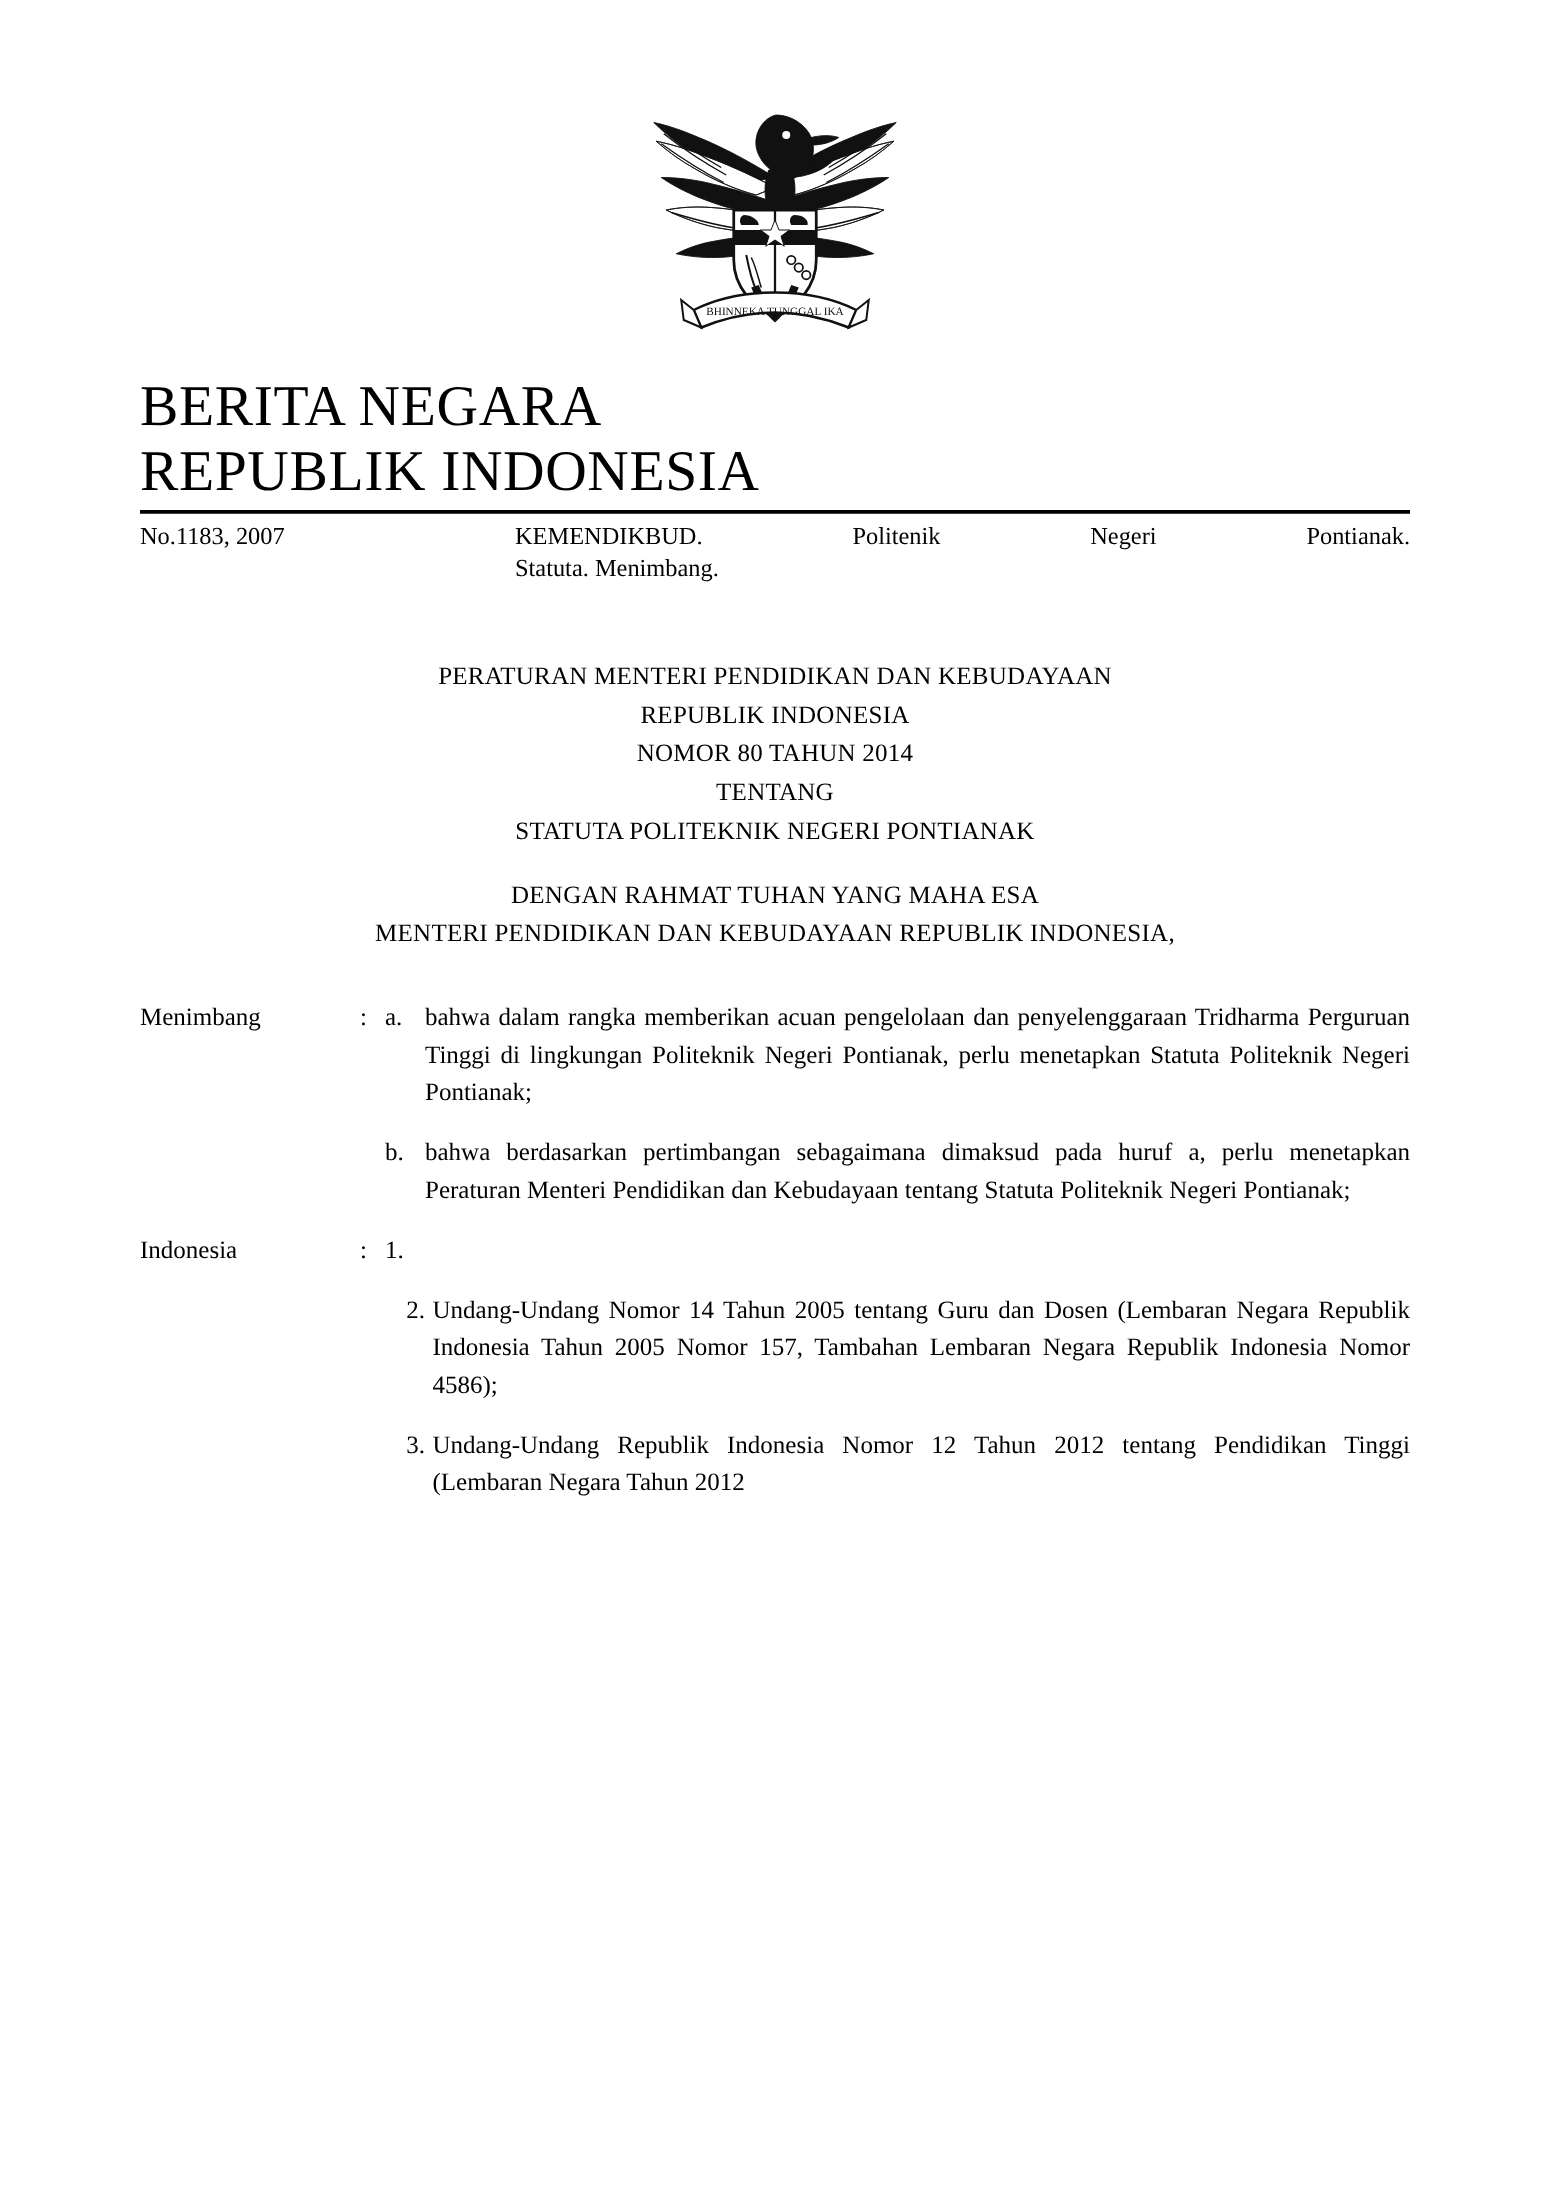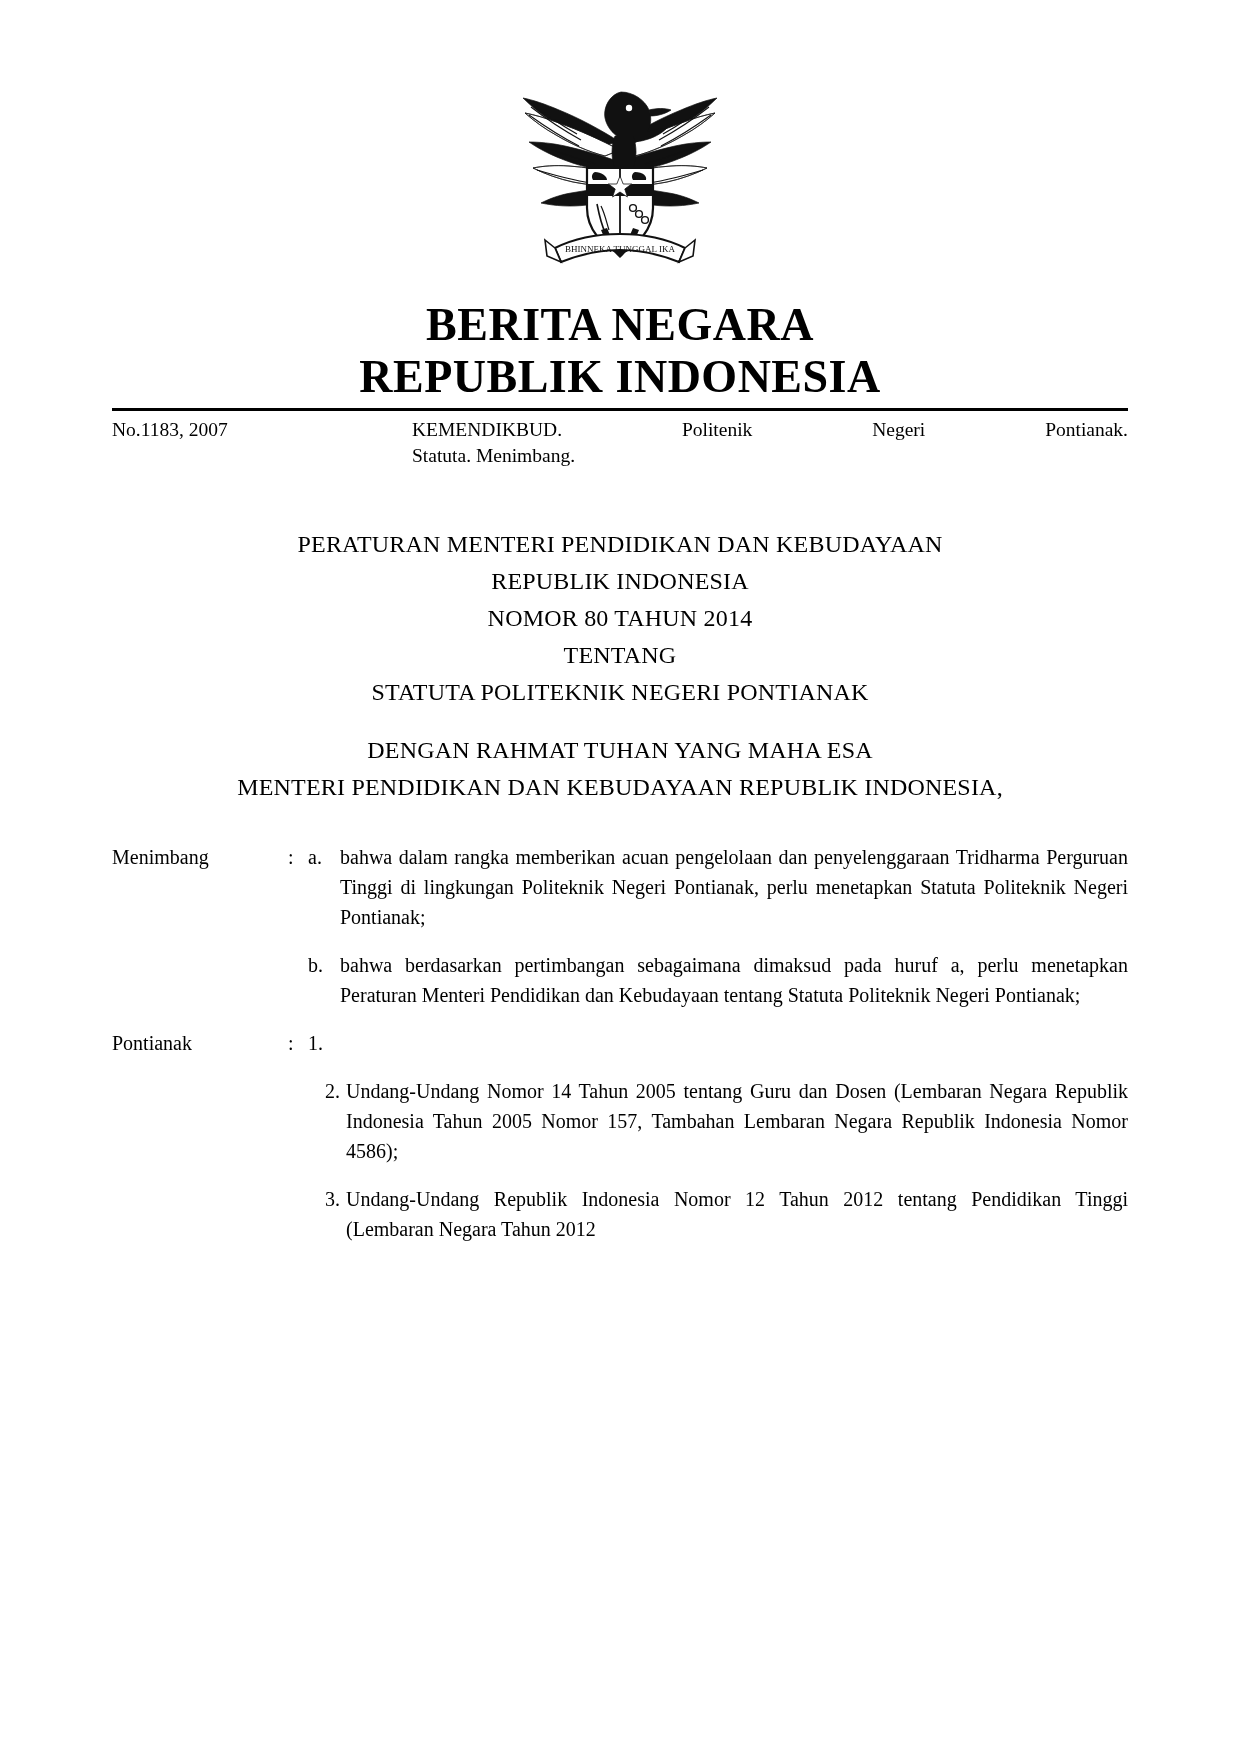--- a/index.html
+++ b/index.html
@@ -32,22 +32,21 @@
     margin-bottom: 14px;
   }
   .emblem {
     width: 210px;
     height: 205px;
     display: block;
   }
 
   
   .masthead {
-    text-align: center;
-    font-weight: bold;
+    font-weight: normal;
     letter-spacing: 0.5px;
   }
   .masthead .line1,
   .masthead .line2 {
     font-size: 46px;
     line-height: 1.12;
     font-family: "Liberation Serif", serif;
   }
   .rule {
     border: 0;
@@ -79,21 +78,21 @@
   }
   .spread {
     text-align: justify;
     text-align-last: justify;
   }
 
   
   .title-block {
     text-align: center;
     margin-top: 56px;
-    font-size: 24px;
+    font-size: 20px;
     line-height: 1.55;
   }
   .title-block div {
     letter-spacing: 0.2px;
   }
   .title-gap {
     height: 20px;
   }
 
   
@@ -262,21 +261,21 @@
       <div class="clause-text">bahwa dalam rangka memberikan acuan pengelolaan dan penyelenggaraan Tridharma Perguruan Tinggi di lingkungan Politeknik Negeri Pontianak, perlu menetapkan Statuta Politeknik Negeri Pontianak;</div>
     </div>
 
     <div class="sub-clause">
       <div class="sub-spacer"></div>
       <div class="sub-marker">b.</div>
       <div class="clause-text">bahwa berdasarkan pertimbangan sebagaimana dimaksud pada huruf a, perlu menetapkan Peraturan Menteri Pendidikan dan Kebudayaan tentang Statuta Politeknik Negeri Pontianak;</div>
     </div>
 
     <div class="clause">
-      <div class="clause-label">Pontianak</div>
+      <div class="clause-label">Indonesia</div>
       <div class="clause-colon">:</div>
       <div class="clause-marker">1.</div>
     </div>
 
     <div class="sub-clause">
       <div class="sub-spacer num"></div>
       <div class="sub-marker right-num">2.</div>
       <div class="clause-text">Undang-Undang Nomor 14 Tahun 2005 tentang Guru dan Dosen (Lembaran Negara Republik Indonesia Tahun 2005 Nomor 157, Tambahan Lembaran Negara Republik Indonesia Nomor 4586);</div>
     </div>
 

